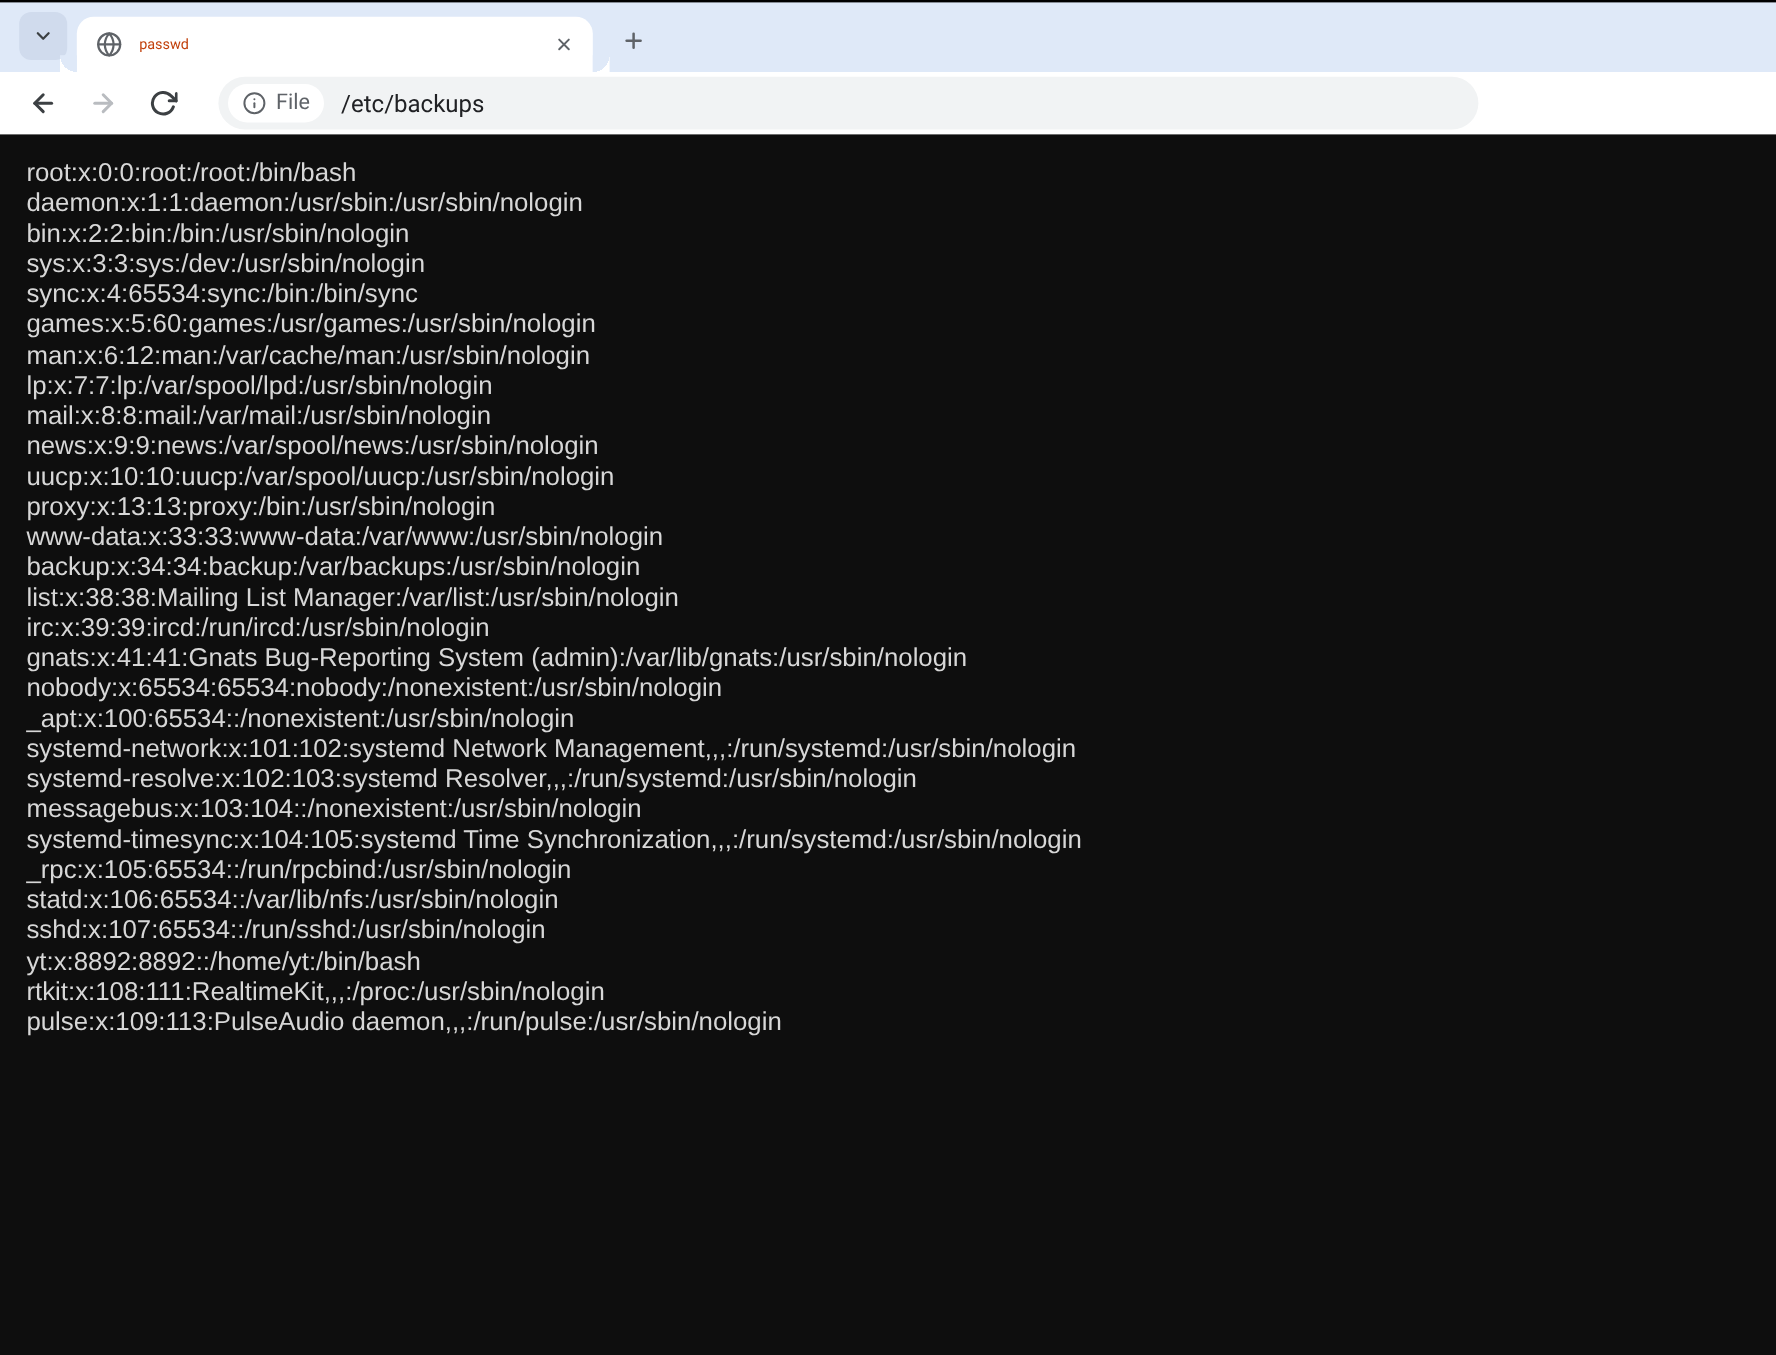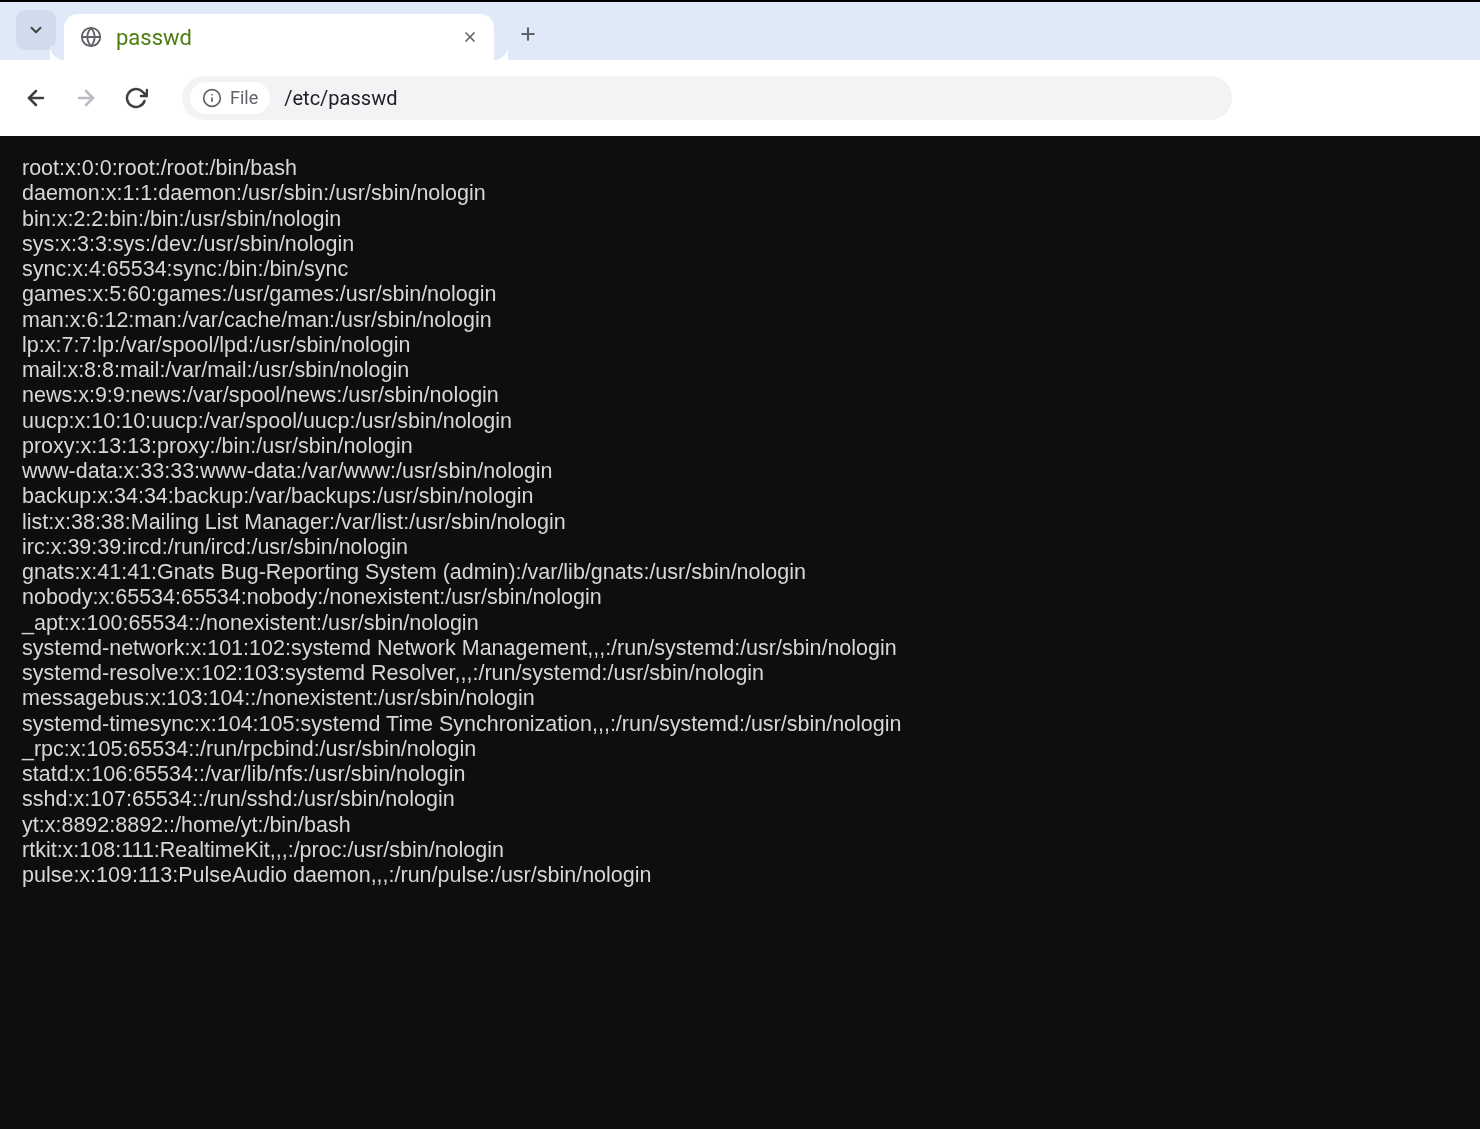--- a/index.html
+++ b/index.html
@@ -47,33 +47,33 @@
   }
   .tab::before { left: -14px; background: radial-gradient(circle at 0 0, #dfe9f8 14px, #fff 14px); transform: scaleX(-1);}
   .tab::after  { right: -14px; background: radial-gradient(circle at 14px 0, #dfe9f8 14px, #fff 14px); transform: scaleX(-1);}
   .tab .favicon {
     width: 22px; height: 22px;
     border-radius: 50%;
     display:flex;align-items:center;justify-content:center;
     margin-right: 14px;
     color:#5f6368;
   }
-  .tab .title { font-size: 22px; color:#4d7c0f; flex:1; }
+  .tab .title { font-size: 12px; color:#c2410c; flex:1; }
   .tab .close { width:20px;height:20px;display:flex;align-items:center;justify-content:center;color:#5f6368;cursor:pointer; }
   .new-tab {
     width: 40px; height: 40px;
     display:flex;align-items:center;justify-content:center;
     margin-left: 14px; margin-bottom: 6px;
     color:#5f6368; cursor:pointer;
     border-radius: 50%;
   }
 
   
   .toolbar {
-    height: 76px;
+    height: 52px;
     background: #fff;
     display:flex;
     align-items:center;
     padding: 0 14px;
     gap: 6px;
     border-bottom: 1px solid #fff;
   }
   .nav-btn {
     width:44px;height:44px;
     display:flex;align-items:center;justify-content:center;
@@ -180,21 +180,21 @@
 
   <div class="omnibox">
     <div class="chip">
       <svg width="20" height="20" viewBox="0 0 24 24" fill="none" stroke="#5f6368" stroke-width="2" stroke-linecap="round" stroke-linejoin="round">
           <circle cx="12" cy="12" r="10"></circle>
           <line x1="12" y1="16" x2="12" y2="12"></line>
           <line x1="12" y1="8" x2="12.01" y2="8"></line>
         </svg>
       <span>File</span>
     </div>
-    <span class="url">/etc/passwd</span>
+    <span class="url">/etc/backups</span>
   </div>
 </div>
 
 <pre class="content" id="file-content">root:x:0:0:root:/root:/bin/bash
 daemon:x:1:1:daemon:/usr/sbin:/usr/sbin/nologin
 bin:x:2:2:bin:/bin:/usr/sbin/nologin
 sys:x:3:3:sys:/dev:/usr/sbin/nologin
 sync:x:4:65534:sync:/bin:/bin/sync
 games:x:5:60:games:/usr/games:/usr/sbin/nologin
 man:x:6:12:man:/var/cache/man:/usr/sbin/nologin

